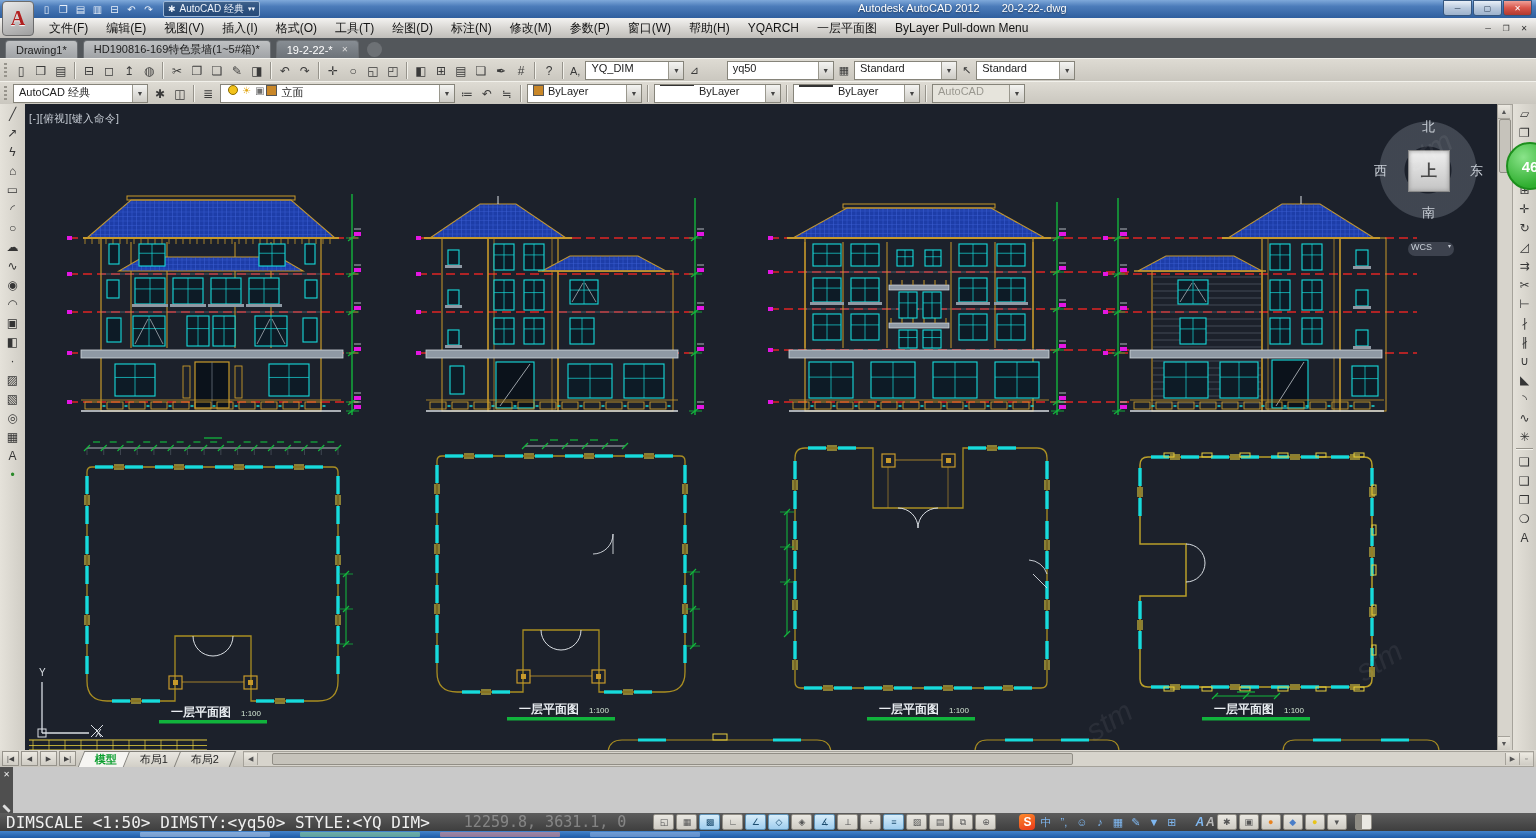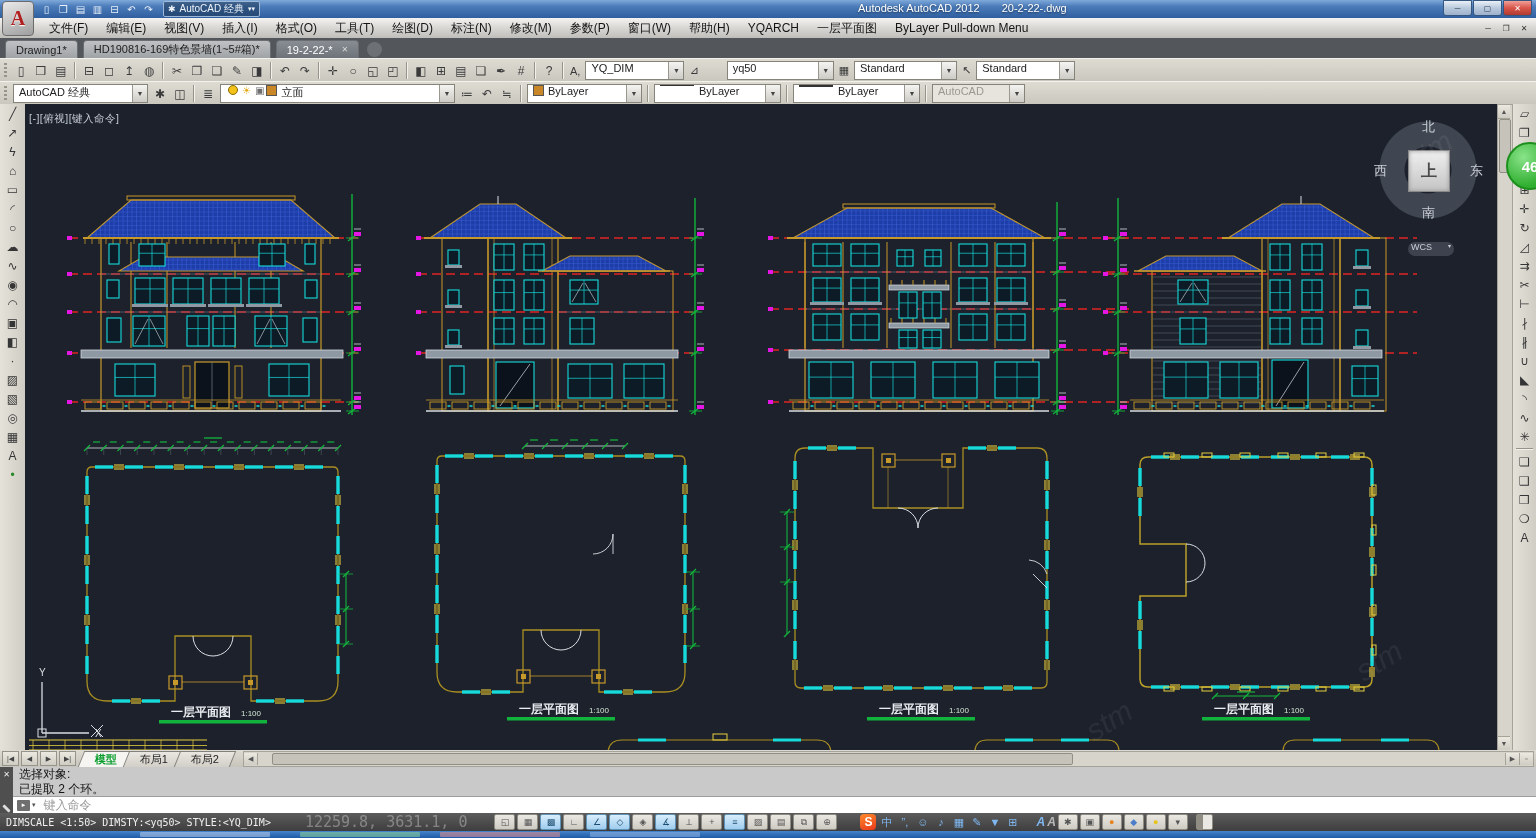--- a/index.html
+++ b/index.html
@@ -126,21 +126,21 @@
     font-size:12px;color:#141414;line-height:15px;padding-left:6px;box-sizing:border-box;}
   #cmdinput{left:13px;top:30px;width:1523px;height:16px;background:#ffffff;display:flex;align-items:center;}
   #cmdico{width:13px;height:11px;background:#6f6f6f;color:#fff;font-size:7px;display:flex;align-items:center;
     justify-content:center;margin:0 2px 0 4px;border-radius:1px;}
   #cmdarr{font-size:7px;color:#555;margin-right:8px;}
   #prompt{font-size:12px;color:#9b9b9b;}
 
   
   #status{left:0;top:813px;width:1536px;height:18px;
     background:linear-gradient(180deg,#5c5c5c,#3e3e3e);display:flex;align-items:center;}
-  #stext{font-family:"DejaVu Sans Mono",monospace;font-size:10px;color:#f0f0f0;margin-left:6px;white-space:pre;}
+  #stext{font-family:"DejaVu Sans Mono",monospace;font-size:16px;color:#f0f0f0;margin-left:6px;white-space:pre;}
   #scoords{font-family:"DejaVu Sans Mono",monospace;font-size:15px;color:#f0f0f0;opacity:.35;margin-left:34px;}
   #toggles{display:flex;margin-left:26px;}
   .stgl{width:19px;height:14px;margin:0 1px;border-radius:2px;border:1px solid #8f8c84;
     background:linear-gradient(180deg,#eae8e2,#cecbc3);color:#555;font-size:9px;
     display:flex;align-items:center;justify-content:center;}
   .stgl.on{background:linear-gradient(180deg,#d8eefb,#9fcdee);border-color:#5f93b8;color:#1c4d70;}
   #sogou{display:flex;align-items:center;margin-left:22px;gap:3px;}
   #slogo{width:16px;height:16px;border-radius:4px;background:linear-gradient(160deg,#ff8a2a,#e8381a);
     color:#fff;font-weight:bold;font-size:12px;display:flex;align-items:center;justify-content:center;}
   .sg{color:#7fb7f0;font-size:11px;width:15px;text-align:center;}
@@ -1747,29 +1747,20 @@
     <div class="scrh" style="margin-left:auto;">▶</div>
     <div class="scrh">▫</div>
   </div>
 </div>
 
 <div id="cmd" class="abs">
   <div id="cmdstrip" class="abs">
     <span id="cmdx">✕</span>
     <span id="wrench"></span>
   </div>
-  <div id="cmdhist" class="abs">
-    <div>选择对象:</div>
-    <div>已提取 2 个环。</div>
-  </div>
-  <div id="cmdinput" class="abs">
-    <span id="cmdico">▸</span>
-    <span id="cmdarr">▾</span>
-    <span id="prompt">键入命令</span>
-  </div>
 </div>
 
 <div id="status" class="abs">
   <span id="stext">DIMSCALE &lt;1:50&gt; DIMSTY:&lt;yq50&gt; STYLE:&lt;YQ_DIM&gt;</span>
   <span id="scoords">12259.8, 3631.1, 0</span>
   <div id="toggles">
       <span class="stgl">◱</span>
       <span class="stgl">▦</span>
       <span class="stgl on">▩</span>
       <span class="stgl">∟</span>

